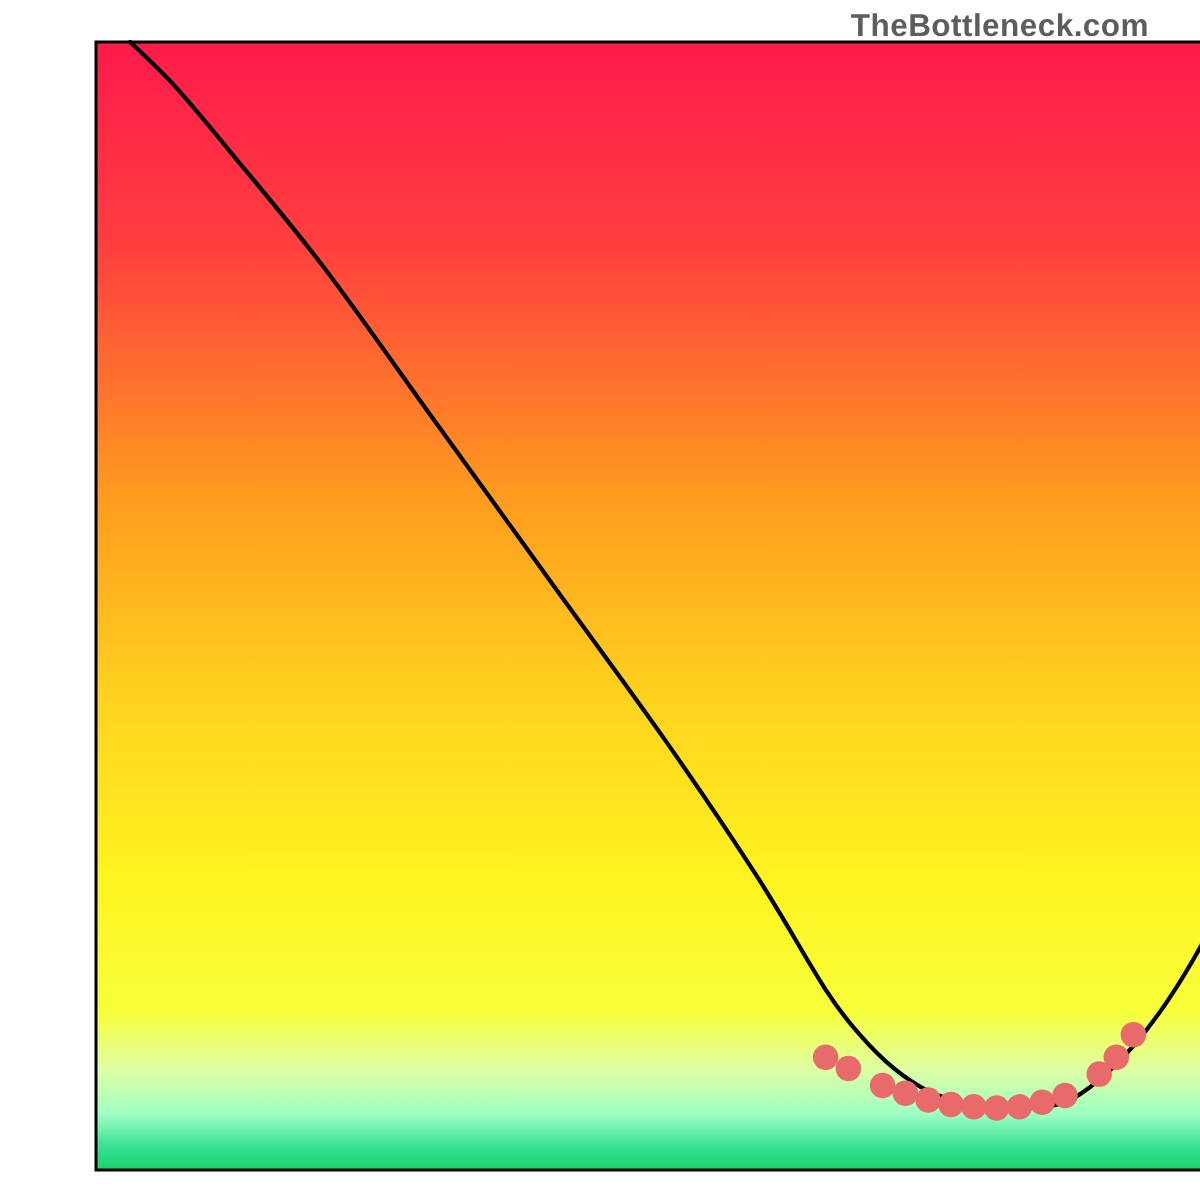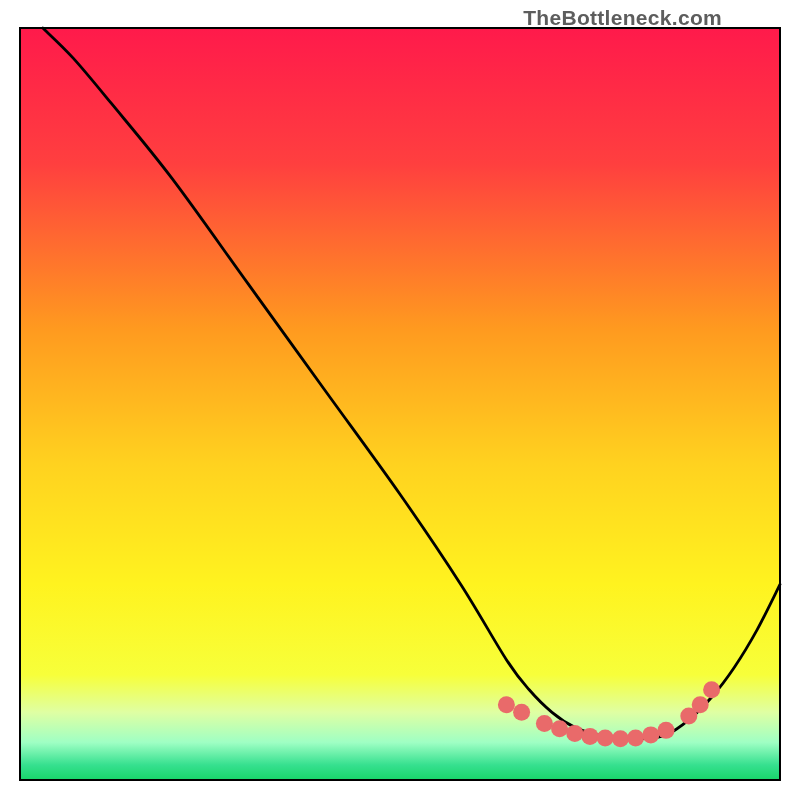--- a/index.html
+++ b/index.html
@@ -8,20 +8,21 @@
     width: 800px;
     height: 800px;
     background: #ffffff;
     overflow: hidden;
     font-family: Arial, Helvetica, sans-serif;
   }
   .stage {
     position: relative;
     width: 734px;
     height: 800px;
+    padding-left: 44px;
   }
   .watermark {
     position: absolute;
     top: 6px;
     right: 12px;
     font-size: 21px;
     font-weight: 600;
     color: #5d5d5d;
     letter-spacing: 0.3px;
   }

